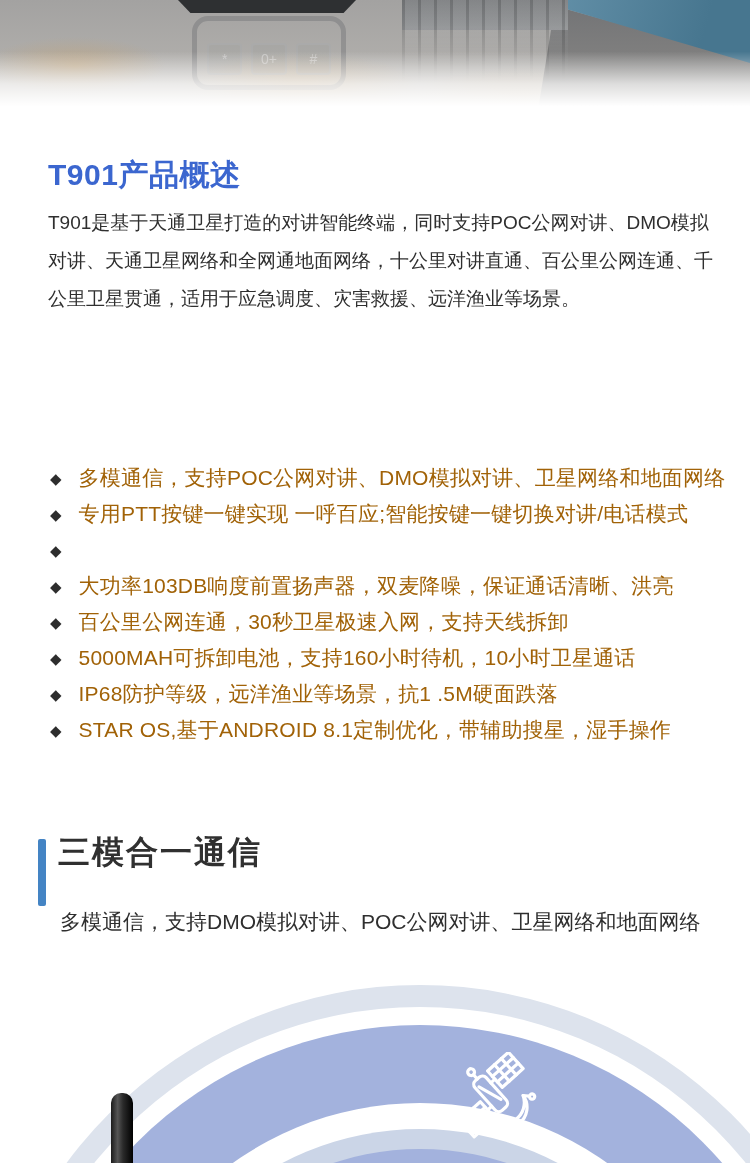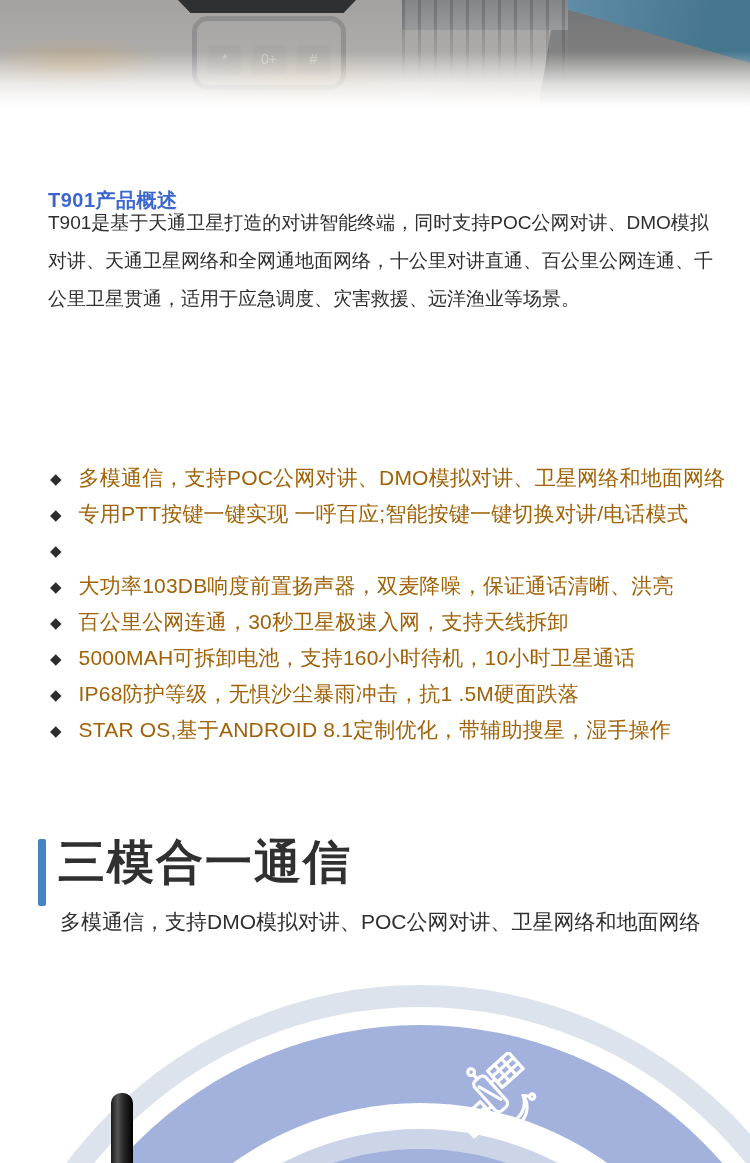--- a/index.html
+++ b/index.html
@@ -31,33 +31,33 @@
   .device-right { position:absolute; left:402px; top:0; width:166px; height:30px;
     background:linear-gradient(180deg,#7d7f81,#96989a); }
   .device-right-streaks { position:absolute; left:402px; top:0; width:166px; height:86px; opacity:.75;
     background:repeating-linear-gradient(90deg, rgba(70,72,74,.35) 0 3px, rgba(162,164,166,.25) 3px 16px);
     -webkit-mask-image:linear-gradient(180deg,#000 30%, transparent 96%);
             mask-image:linear-gradient(180deg,#000 30%, transparent 96%); }
   .hero-fade { position:absolute; inset:0;
     background:linear-gradient(180deg, rgba(255,255,255,0) 46%, rgba(255,255,255,.72) 75%, #ffffff 95%); }
 
   
-  .sec-title { position:absolute; left:48px; font-size:20px; font-weight:bold; color:#3b66cf; letter-spacing:.5px;margin-top:32px; }
+  .sec-title { position:absolute; left:48px; font-size:30px; font-weight:bold; color:#3b66cf; letter-spacing:.5px; }
   #overview-title { top:155px; }
   #overview-body { position:absolute; left:48px; top:204px; width:672px;
     font-size:19px; line-height:38px; color:#2f2f2f; }
   #features-title { top:411px; }
   .features-list { position:absolute; left:50px; top:460px; width:690px; list-style:none; }
   .features-list li { height:36px; display:flex; align-items:center; white-space:nowrap; }
   .diamond { font-size:15px; color:#2d2d2d; margin-right:17px; line-height:1; }
   .feature-text { font-size:21px; color:#a16207; letter-spacing:.2px; }
 
   
   .accent-bar { position:absolute; left:38px; top:839px; width:8px; height:67px; background:#4484c4; border-radius:2px; }
-  #trimode-title { position:absolute; left:58px; top:831px; font-size:47px; font-weight:bold; color:#303030; letter-spacing:2px; }
+  #trimode-title { position:absolute; left:58px; top:831px; font-size:32px; font-weight:bold; color:#303030; letter-spacing:2px; }
   #trimode-subtitle { position:absolute; left:60px; top:908px; font-size:21px; color:#2f2f2f; }
 
   
   .ring { position:absolute; border-radius:50%; }
   .r1 { left:-20px;  top:985px;  width:880px; height:880px; background:#dde3ed; }
   .r2 { left:2px;    top:1007px; width:836px; height:836px; background:#ffffff; }
   .r3 { left:20px;   top:1025px; width:800px; height:800px; background:#a3b2dd; }
   .r4 { left:98px;   top:1103px; width:644px; height:644px; background:#ffffff; }
   .r5 { left:124px;  top:1129px; width:592px; height:592px; background:#cbd5e7; }
   .r6 { left:144px;  top:1149px; width:552px; height:552px; background:#a3b2dd; }
@@ -110,21 +110,21 @@
     <li>
       <span class="diamond">◆</span>
       <span class="feature-text">百公里公网连通，30秒卫星极速入网，支持天线拆卸</span>
     </li>
     <li>
       <span class="diamond">◆</span>
       <span class="feature-text">5000MAH可拆卸电池，支持160小时待机，10小时卫星通话</span>
     </li>
     <li>
       <span class="diamond">◆</span>
-      <span class="feature-text">IP68防护等级，无惧沙尘暴雨冲击，抗1 .5M硬面跌落</span>
+      <span class="feature-text">IP68防护等级，远洋渔业等场景，抗1 .5M硬面跌落</span>
     </li>
     <li>
       <span class="diamond">◆</span>
       <span class="feature-text">STAR OS,基于ANDROID 8.1定制优化，带辅助搜星，湿手操作</span>
     </li>
   </ul>
 
   <div class="accent-bar"></div>
   <h1 id="trimode-title">三模合一通信</h1>
   <p id="trimode-subtitle">多模通信，支持DMO模拟对讲、POC公网对讲、卫星网络和地面网络</p>

